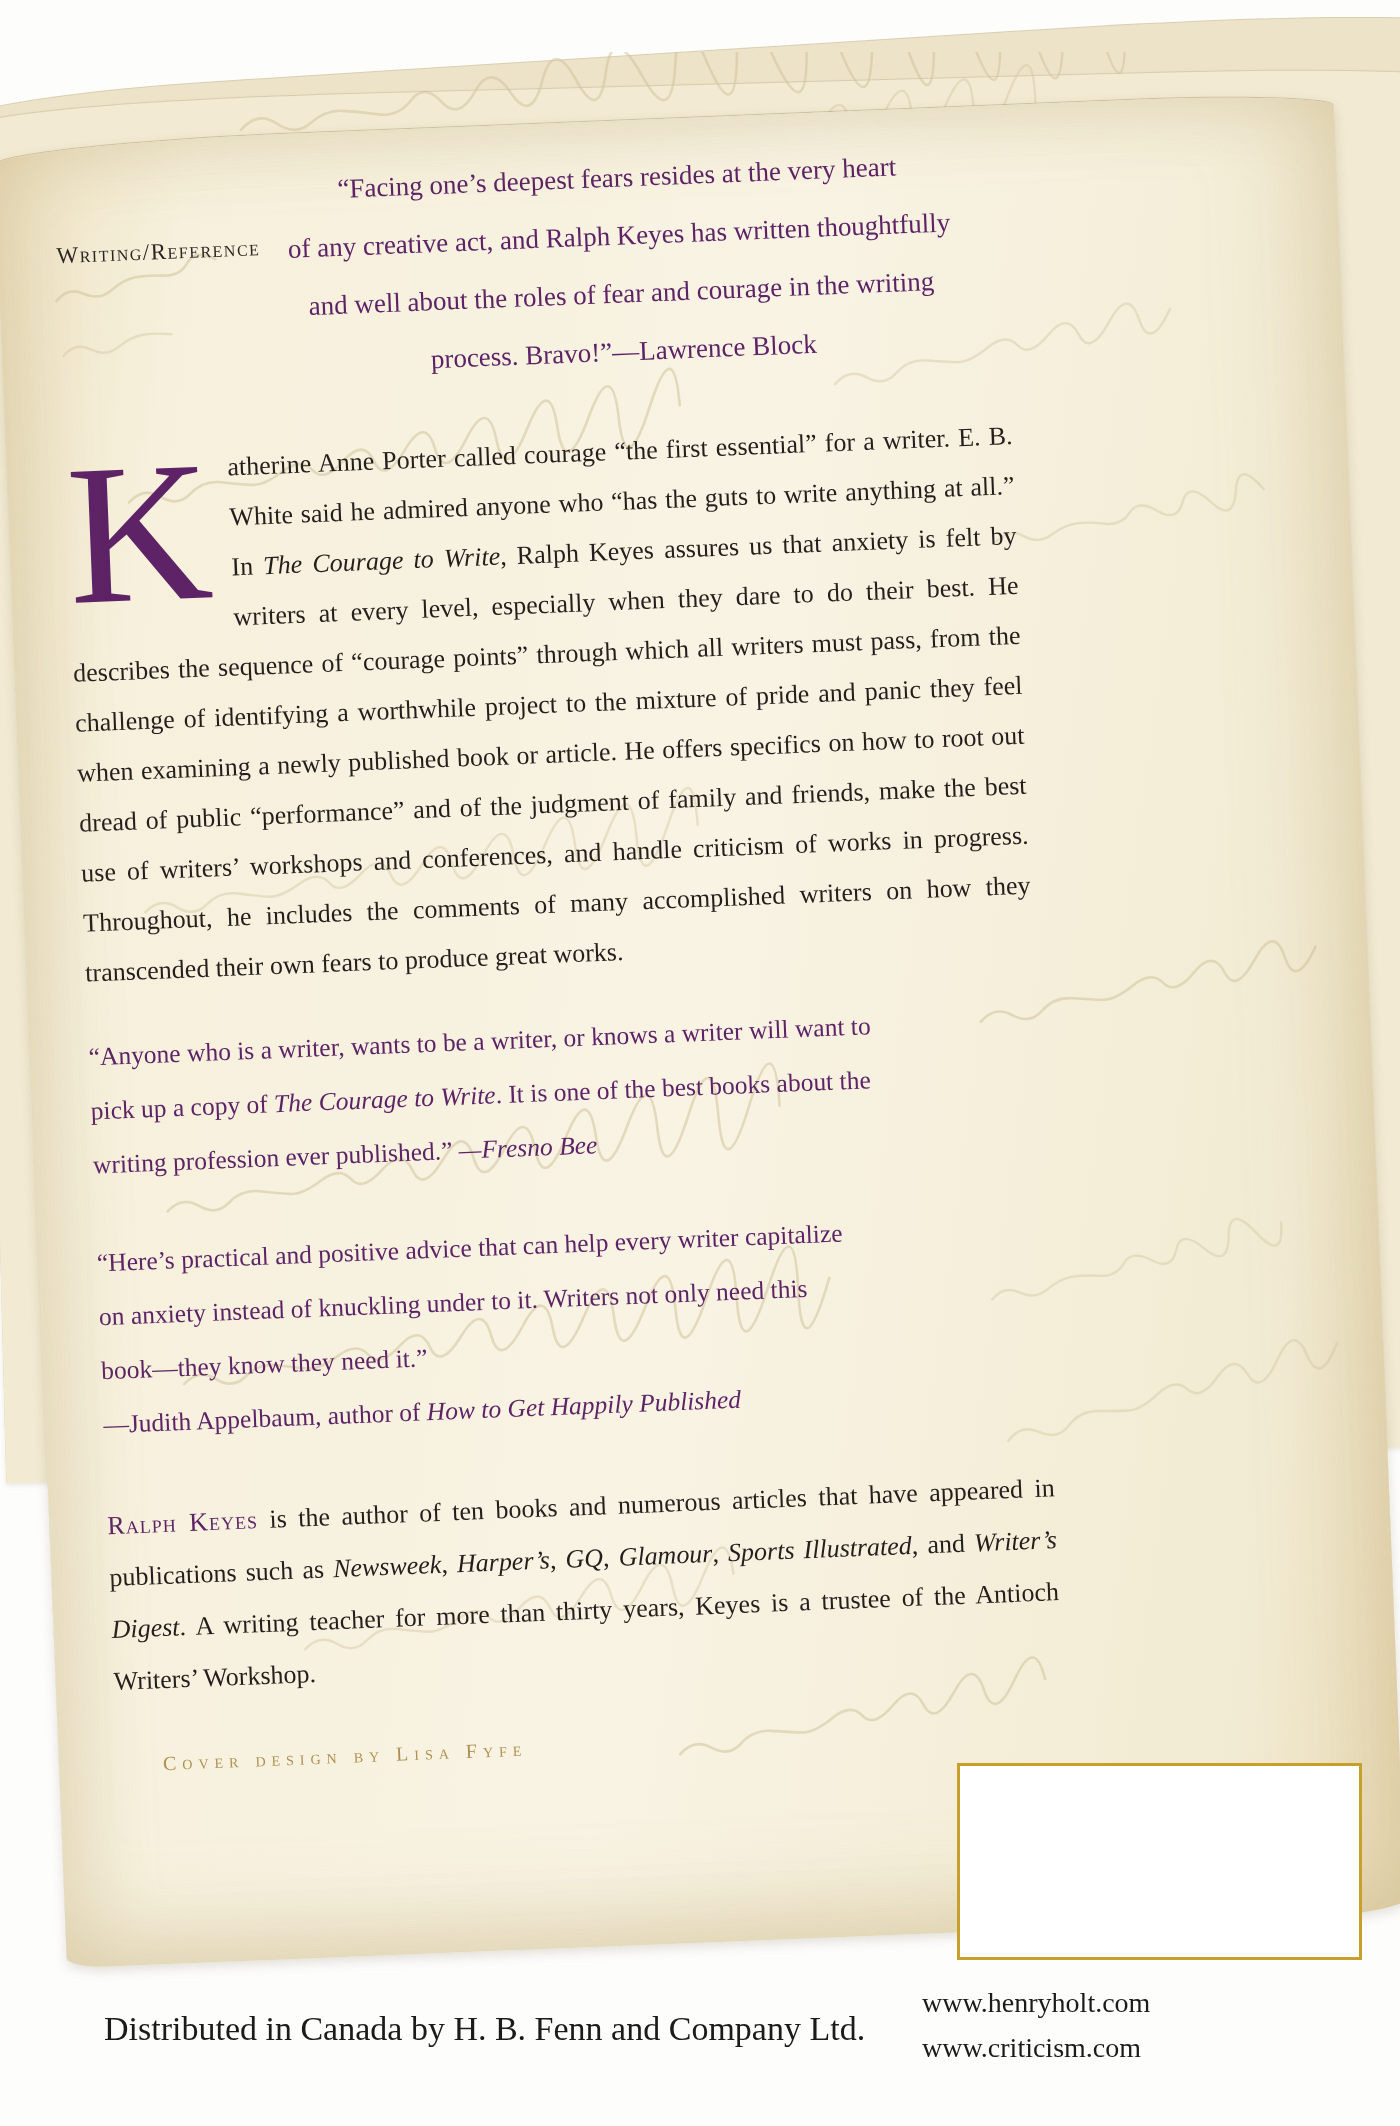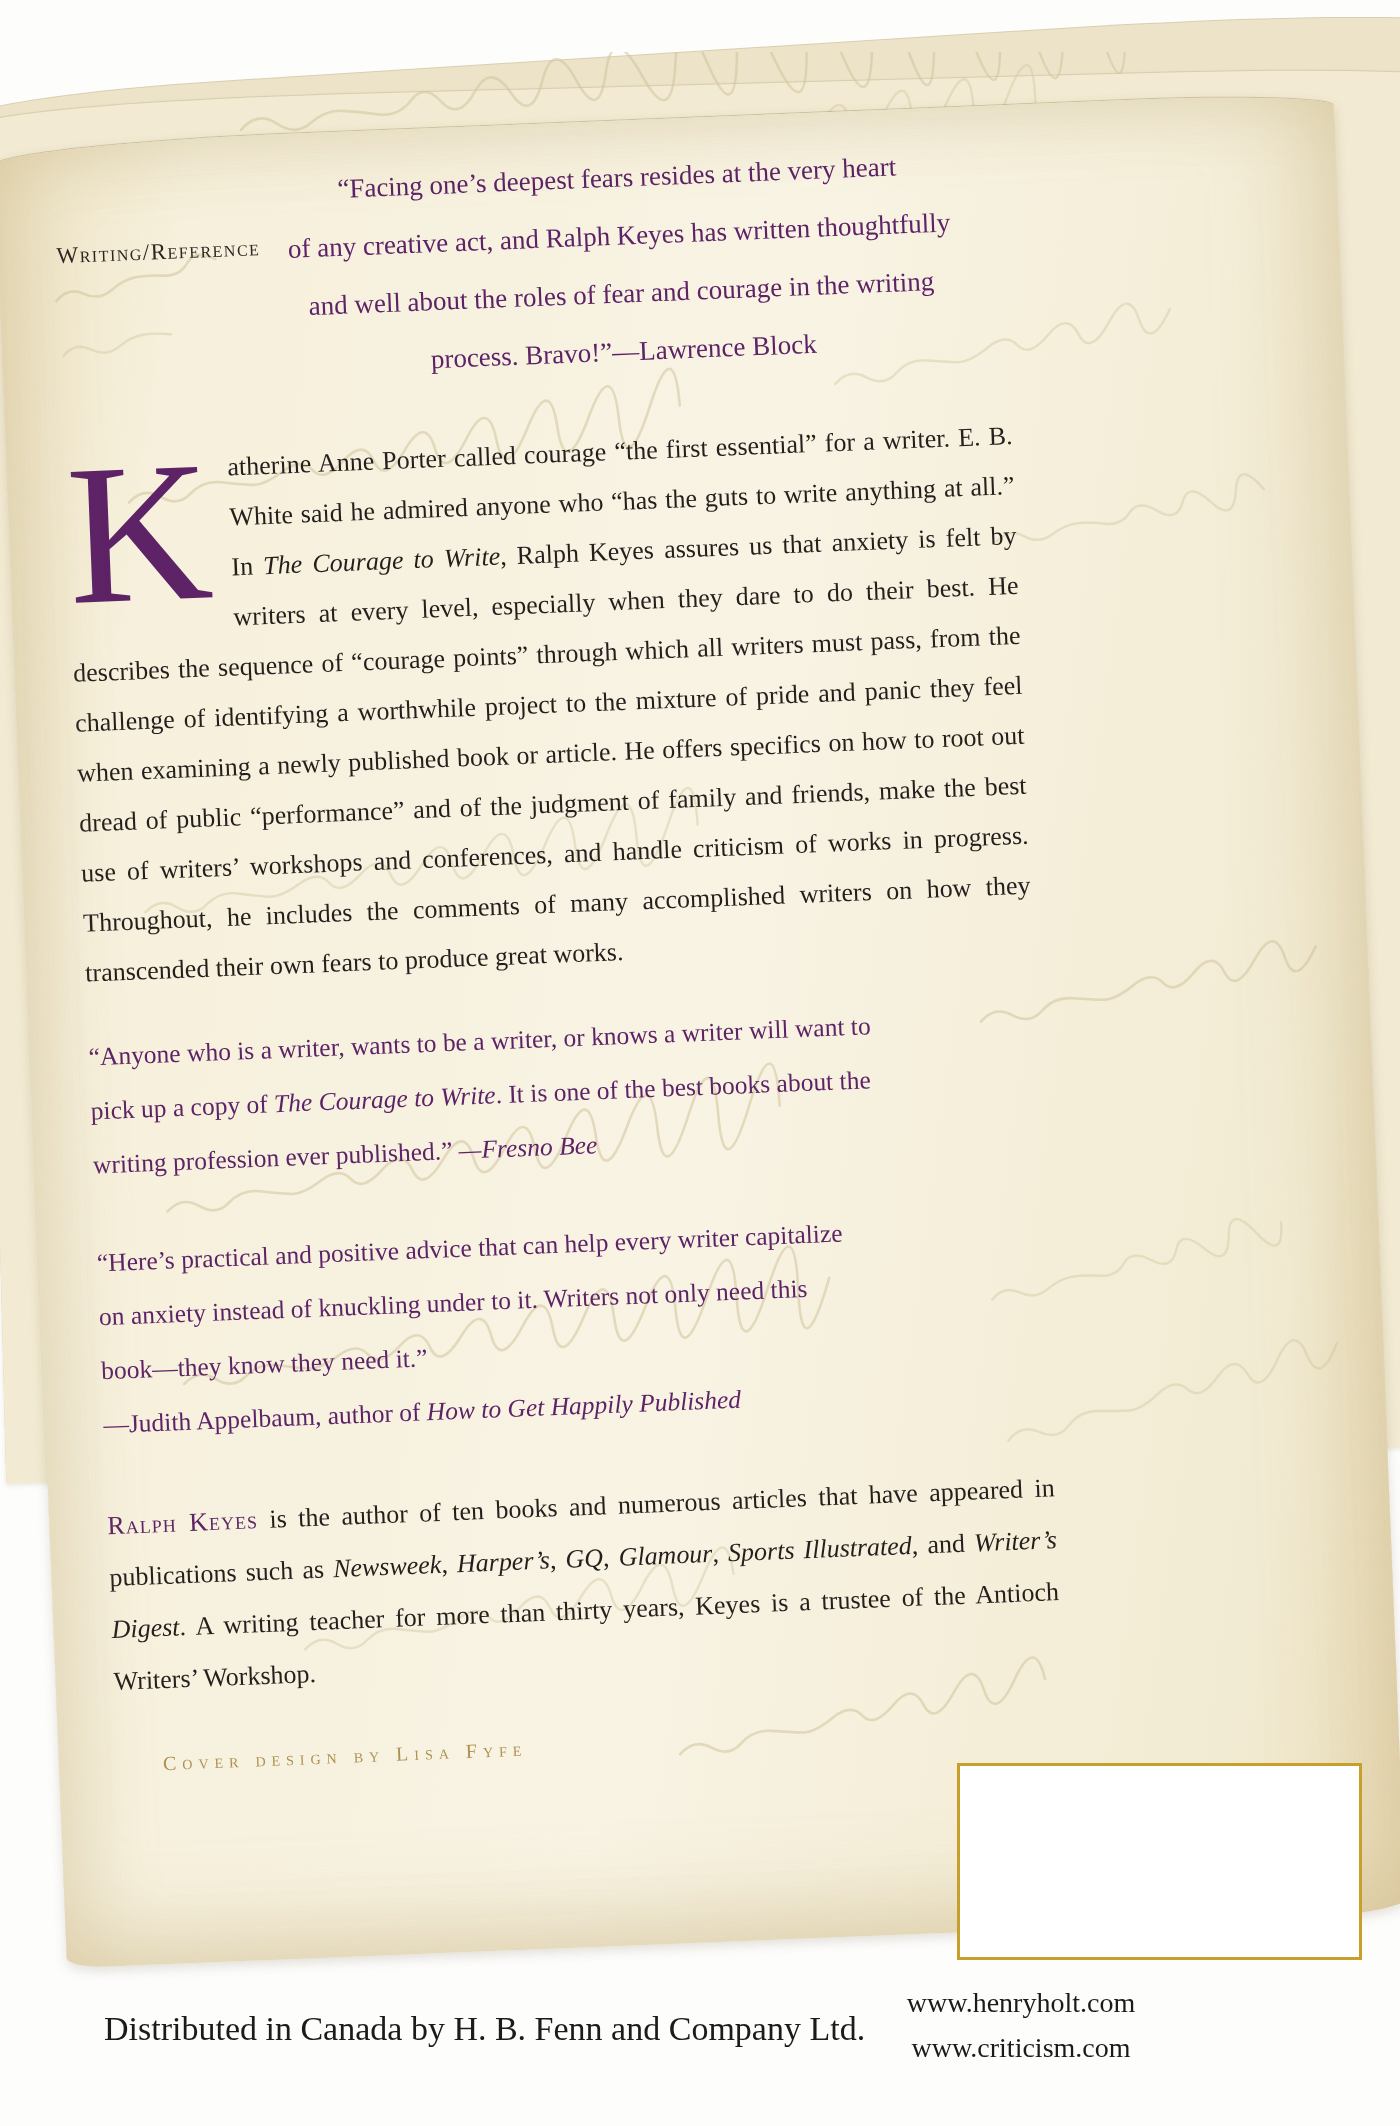--- a/index.html
+++ b/index.html
@@ -83,22 +83,22 @@
   
   .barcode-box{
     position:absolute;left:957px;top:1763px;width:399px;height:191px;
     background:#ffffff;border:3px solid #c7a02c;z-index:4;
   }
   .dist{
     position:absolute;left:104px;top:2010px;z-index:4;
     font-size:34px;color:#1b1b1b;
   }
   .urls{
-    position:absolute;left:891px;top:1980px;width:260px;z-index:4;
-    text-align:center;font-size:28px;line-height:45px;color:#1b1b1b;
+    position:absolute;left:922px;top:1980px;width:260px;z-index:4;
+    text-align:left;font-size:28px;line-height:45px;color:#1b1b1b;
   }
 </style>
 </head>
 <body>
 
 <div class="scene">
 
   <div class="sheet sheet-a"></div>
   <div class="sheet sheet-b"></div>
 

